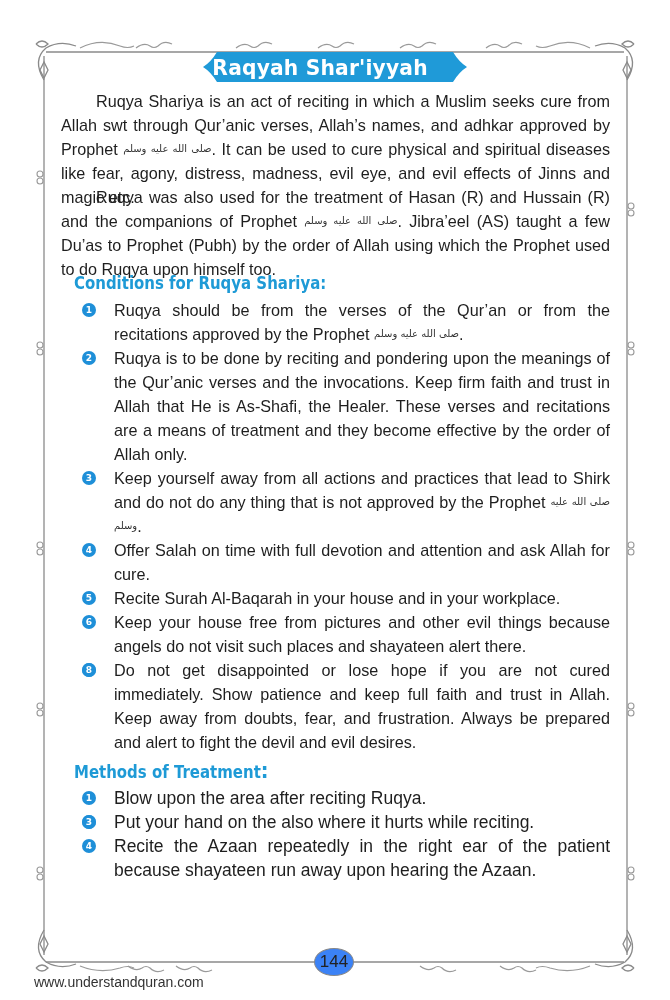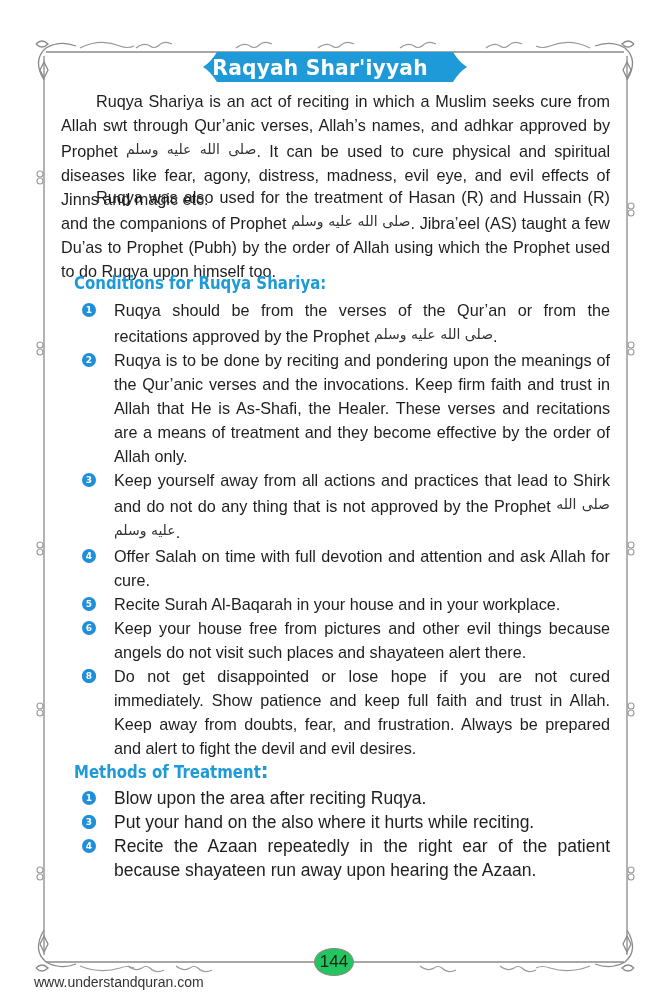--- a/index.html
+++ b/index.html
@@ -18,40 +18,40 @@
       font-family: "DejaVu Sans", "Liberation Sans", sans-serif; letter-spacing: 0.2px;
       transform: scaleX(0.92);
     }
 
     .para {
       position: absolute; left: 61px; width: 549px;
       font-size: 16.2px; line-height: 24px; text-align: justify;
       font-family: "Liberation Sans", sans-serif; color: #1e1e1e;
       text-indent: 35px;
     }
-    .pbuh { font-size: 14px; color: #333; vertical-align: 3px; font-family: "DejaVu Sans", sans-serif; }
+    .pbuh { font-size: 10px; color: #333; vertical-align: 3px; font-family: "DejaVu Sans", sans-serif; }
 
     .section-heading {
       position: absolute; left: 74px; font-size: 17px; font-weight: bold; color: #1e9ad6;
       font-family: "DejaVu Sans", "Liberation Sans", sans-serif; transform-origin: left center; transform: scaleX(0.88);
     }
     .section-heading .colon-big { font-size: 22px; }
 
     .list { position: absolute; left: 82px; width: 528px; list-style: none; }
     .list li { position: relative; padding-left: 32px; font-size: 16.2px; line-height: 24px; text-align: justify; color: #1e1e1e; font-family: "Liberation Sans", sans-serif; }
     .list.big li { font-size: 17.5px; line-height: 24px; }
     .num-badge {
       position: absolute; left: 0; top: 5px; width: 14px; height: 14px; border-radius: 50%;
       background: #1e8fd8; color: #fff; font-size: 9px; font-weight: bold; line-height: 14px; text-align: center;
       font-family: "DejaVu Sans", sans-serif;
     }
 
     .page-number {
       position: absolute; left: 314px; top: 948px; width: 40px; height: 28px;
-      border: 1.2px solid #888; border-radius: 50%; background: #22c55e;
+      border: 1.2px solid #888; border-radius: 50%; background: #3b82f6;
       font-size: 17px; line-height: 26px; text-align: center; color: #222; font-family: "Liberation Sans", sans-serif;
     }
     .website { position: absolute; left: 34px; top: 974px; font-size: 14px; color: #333; font-family: "Liberation Sans", sans-serif; }
   </style>
 </head>
 <body>
 
 <svg class="frame-svg" viewBox="0 0 670 1000">
   <g fill="none" stroke="#8a8a8a" stroke-width="1.3">
 

